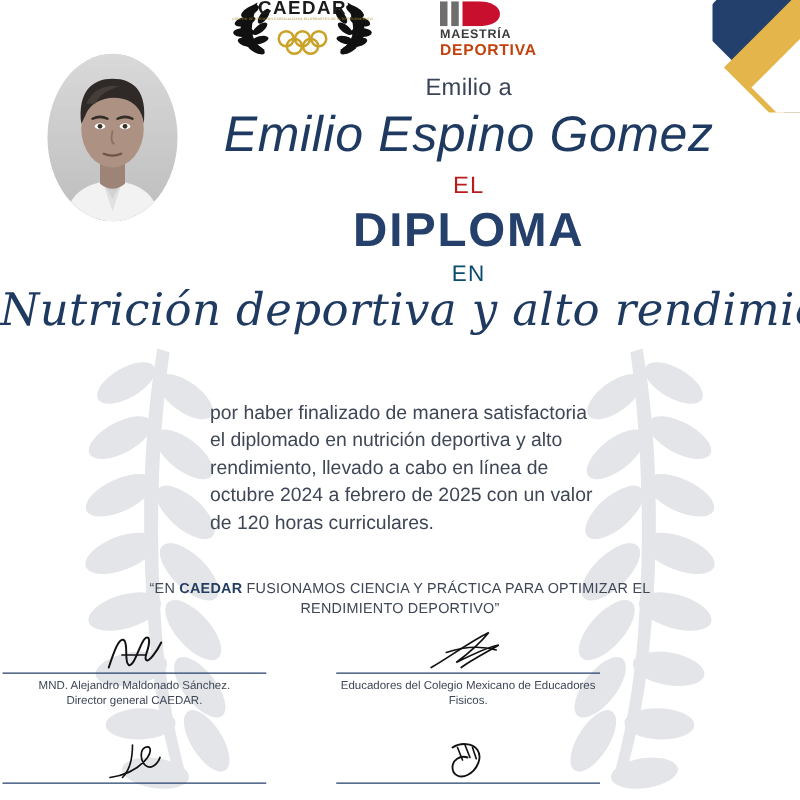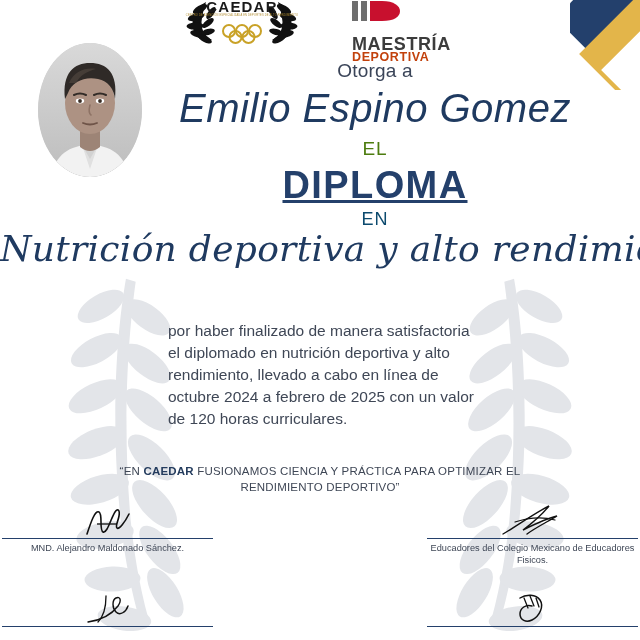--- a/index.html
+++ b/index.html
@@ -115,26 +115,26 @@
     height: 44px;
     padding-top: 1px;
   }
   .maestria-logo .md-mark {
     height: 19px;
     display: flex;
     align-items: flex-start;
     gap: 2px;
   }
   .maestria-logo .maestria-word {
-    font-size: 18px;
+    font-size: 10px;
     font-weight: 700;
     letter-spacing: .6px;
     color: #3c3c3c;
     line-height: 13px;
-    margin-top: 18px;
+    margin-top: 1px;
   }
   .maestria-logo .deportiva-word {
     font-size: 12.5px;
     font-weight: 700;
     letter-spacing: .6px;
     color: #c2410c;
     line-height: 13px;
   }
 
   
@@ -180,34 +180,33 @@
     letter-spacing: .5px;
     white-space: nowrap;
   }
   .word-el {
     position: absolute;
     top: 138px;
     width: 640px;
     padding-left: 110px;
     box-sizing: border-box;
     font-size: 19px;
-    color: #4d7c0f;
+    color: #b91c1c;
     letter-spacing: 1px;
   }
   .diploma-word {
     position: absolute;
     top: 164px;
     width: 640px;
     padding-left: 110px;
     box-sizing: border-box;
     font-size: 38px;
     font-weight: 700;
     color: #24406b;
     letter-spacing: 1.4px;
-    text-decoration: underline;
   }
   .word-en {
     position: absolute;
     top: 209px;
     width: 640px;
     padding-left: 110px;
     box-sizing: border-box;
     font-size: 18px;
     color: #0c4a6e;
     letter-spacing: 1px;
@@ -251,22 +250,22 @@
 
   
   .sig-grid {
     position: absolute;
     left: 0;
     top: 500px;
     width: 640px;
   }
   .sig-row {
     display: flex;
-    justify-content: space-between;
-    gap: 38px;
+    justify-content: flex-start;
+    gap: 52px;
   }
   .sig-block {
     width: 215px;
     text-align: center;
   }
   .sig-scribble {
     height: 38px;
     display: flex;
     align-items: flex-end;
     justify-content: center;
@@ -434,21 +433,21 @@
         <path d="M36,52 q6,-3 12,0" stroke="#332c27" stroke-width="2" fill="none" stroke-linecap="round"></path>
         <path d="M56,52 q6,-3 12,0" stroke="#332c27" stroke-width="2" fill="none" stroke-linecap="round"></path>
 
         <path d="M52,62 q-2,8 1,10" stroke="#8e7365" stroke-width="1.6" fill="none" stroke-linecap="round"></path>
         <path d="M45,80 q7,3 14,0" stroke="#6f5448" stroke-width="1.8" fill="none" stroke-linecap="round"></path>
       </g>
     </svg>
   </div>
 
   <div class="main-col">
-    <div class="otorga">Otorga a</div>
+    <div class="otorga">Emilio a</div>
     <div class="recipient-name">Emilio Espino Gomez</div>
     <div class="word-el">EL</div>
     <div class="diploma-word">DIPLOMA</div>
     <div class="word-en">EN</div>
     <div class="program-title">Nutrición deportiva y alto rendimiento</div>
   </div>
 
   <div class="body-text">por haber finalizado de manera satisfactoria el diplomado en nutrición deportiva y alto rendimiento, llevado a cabo en línea de octubre 2024 a febrero de 2025 con un valor de 120 horas curriculares.</div>
 
   <div class="motto">
@@ -460,20 +459,21 @@
     <div class="sig-row">
       <div class="sig-block">
         <div class="sig-scribble">
           <svg width="70" height="34" viewBox="0 0 70 34">
             <path d="M14,30 C18,18 22,6 26,8 C30,10 26,26 30,28 C34,30 38,14 42,8 C45,4 47,6 46,12 C45,18 42,22 44,24 C46,26 52,18 56,10" stroke="#111" stroke-width="1.6" fill="none" stroke-linecap="round"></path>
             <path d="M24,20 h20" stroke="#111" stroke-width="1.3" fill="none"></path>
           </svg>
         </div>
         <div class="sig-rule"></div>
         <div class="sig-name">MND. Alejandro Maldonado Sánchez.</div>
+        <div class="sig-role">Director general CAEDAR.</div>
       </div>
 
       <div class="sig-block">
         <div class="sig-scribble">
           <svg width="80" height="34" viewBox="0 0 80 34">
             <path d="M10,30 C24,22 40,10 56,2 C48,12 38,20 30,26 C42,20 54,14 64,12 C54,18 42,24 34,30" stroke="#111" stroke-width="1.4" fill="none" stroke-linecap="round"></path>
             <path d="M22,18 C34,14 48,12 62,16" stroke="#111" stroke-width="1.2" fill="none" stroke-linecap="round"></path>
           </svg>
         </div>
         <div class="sig-rule"></div>

